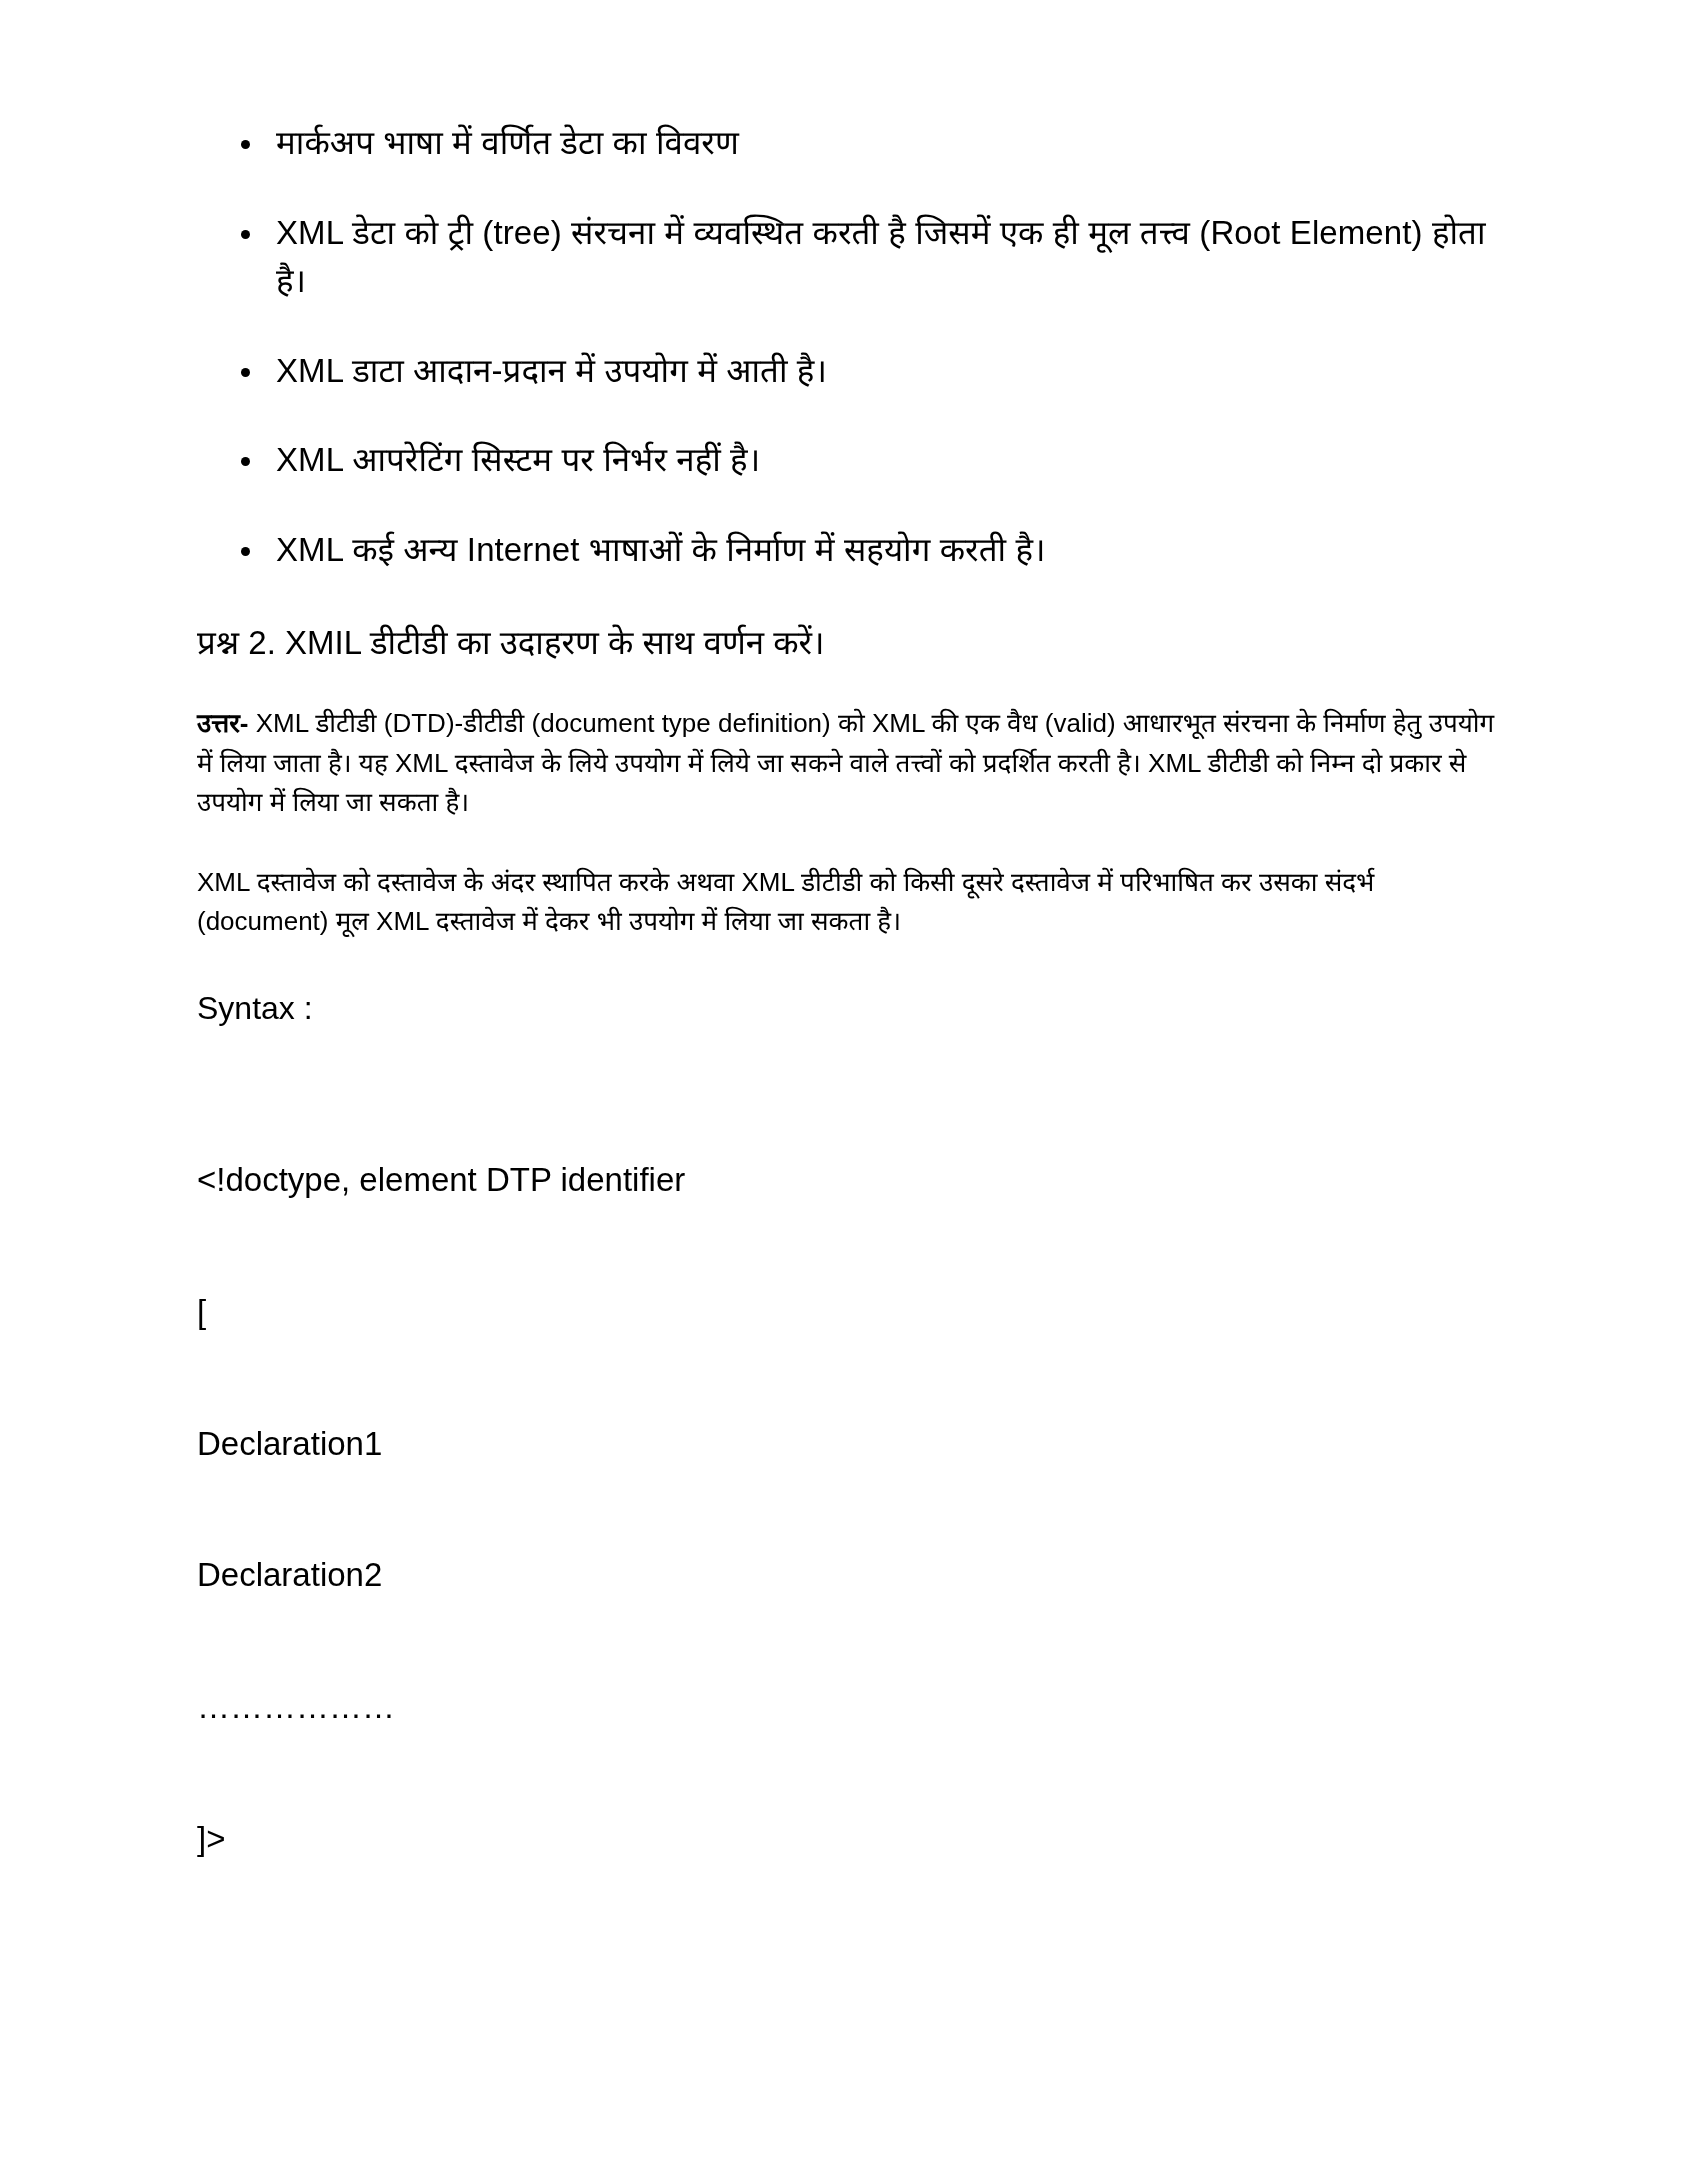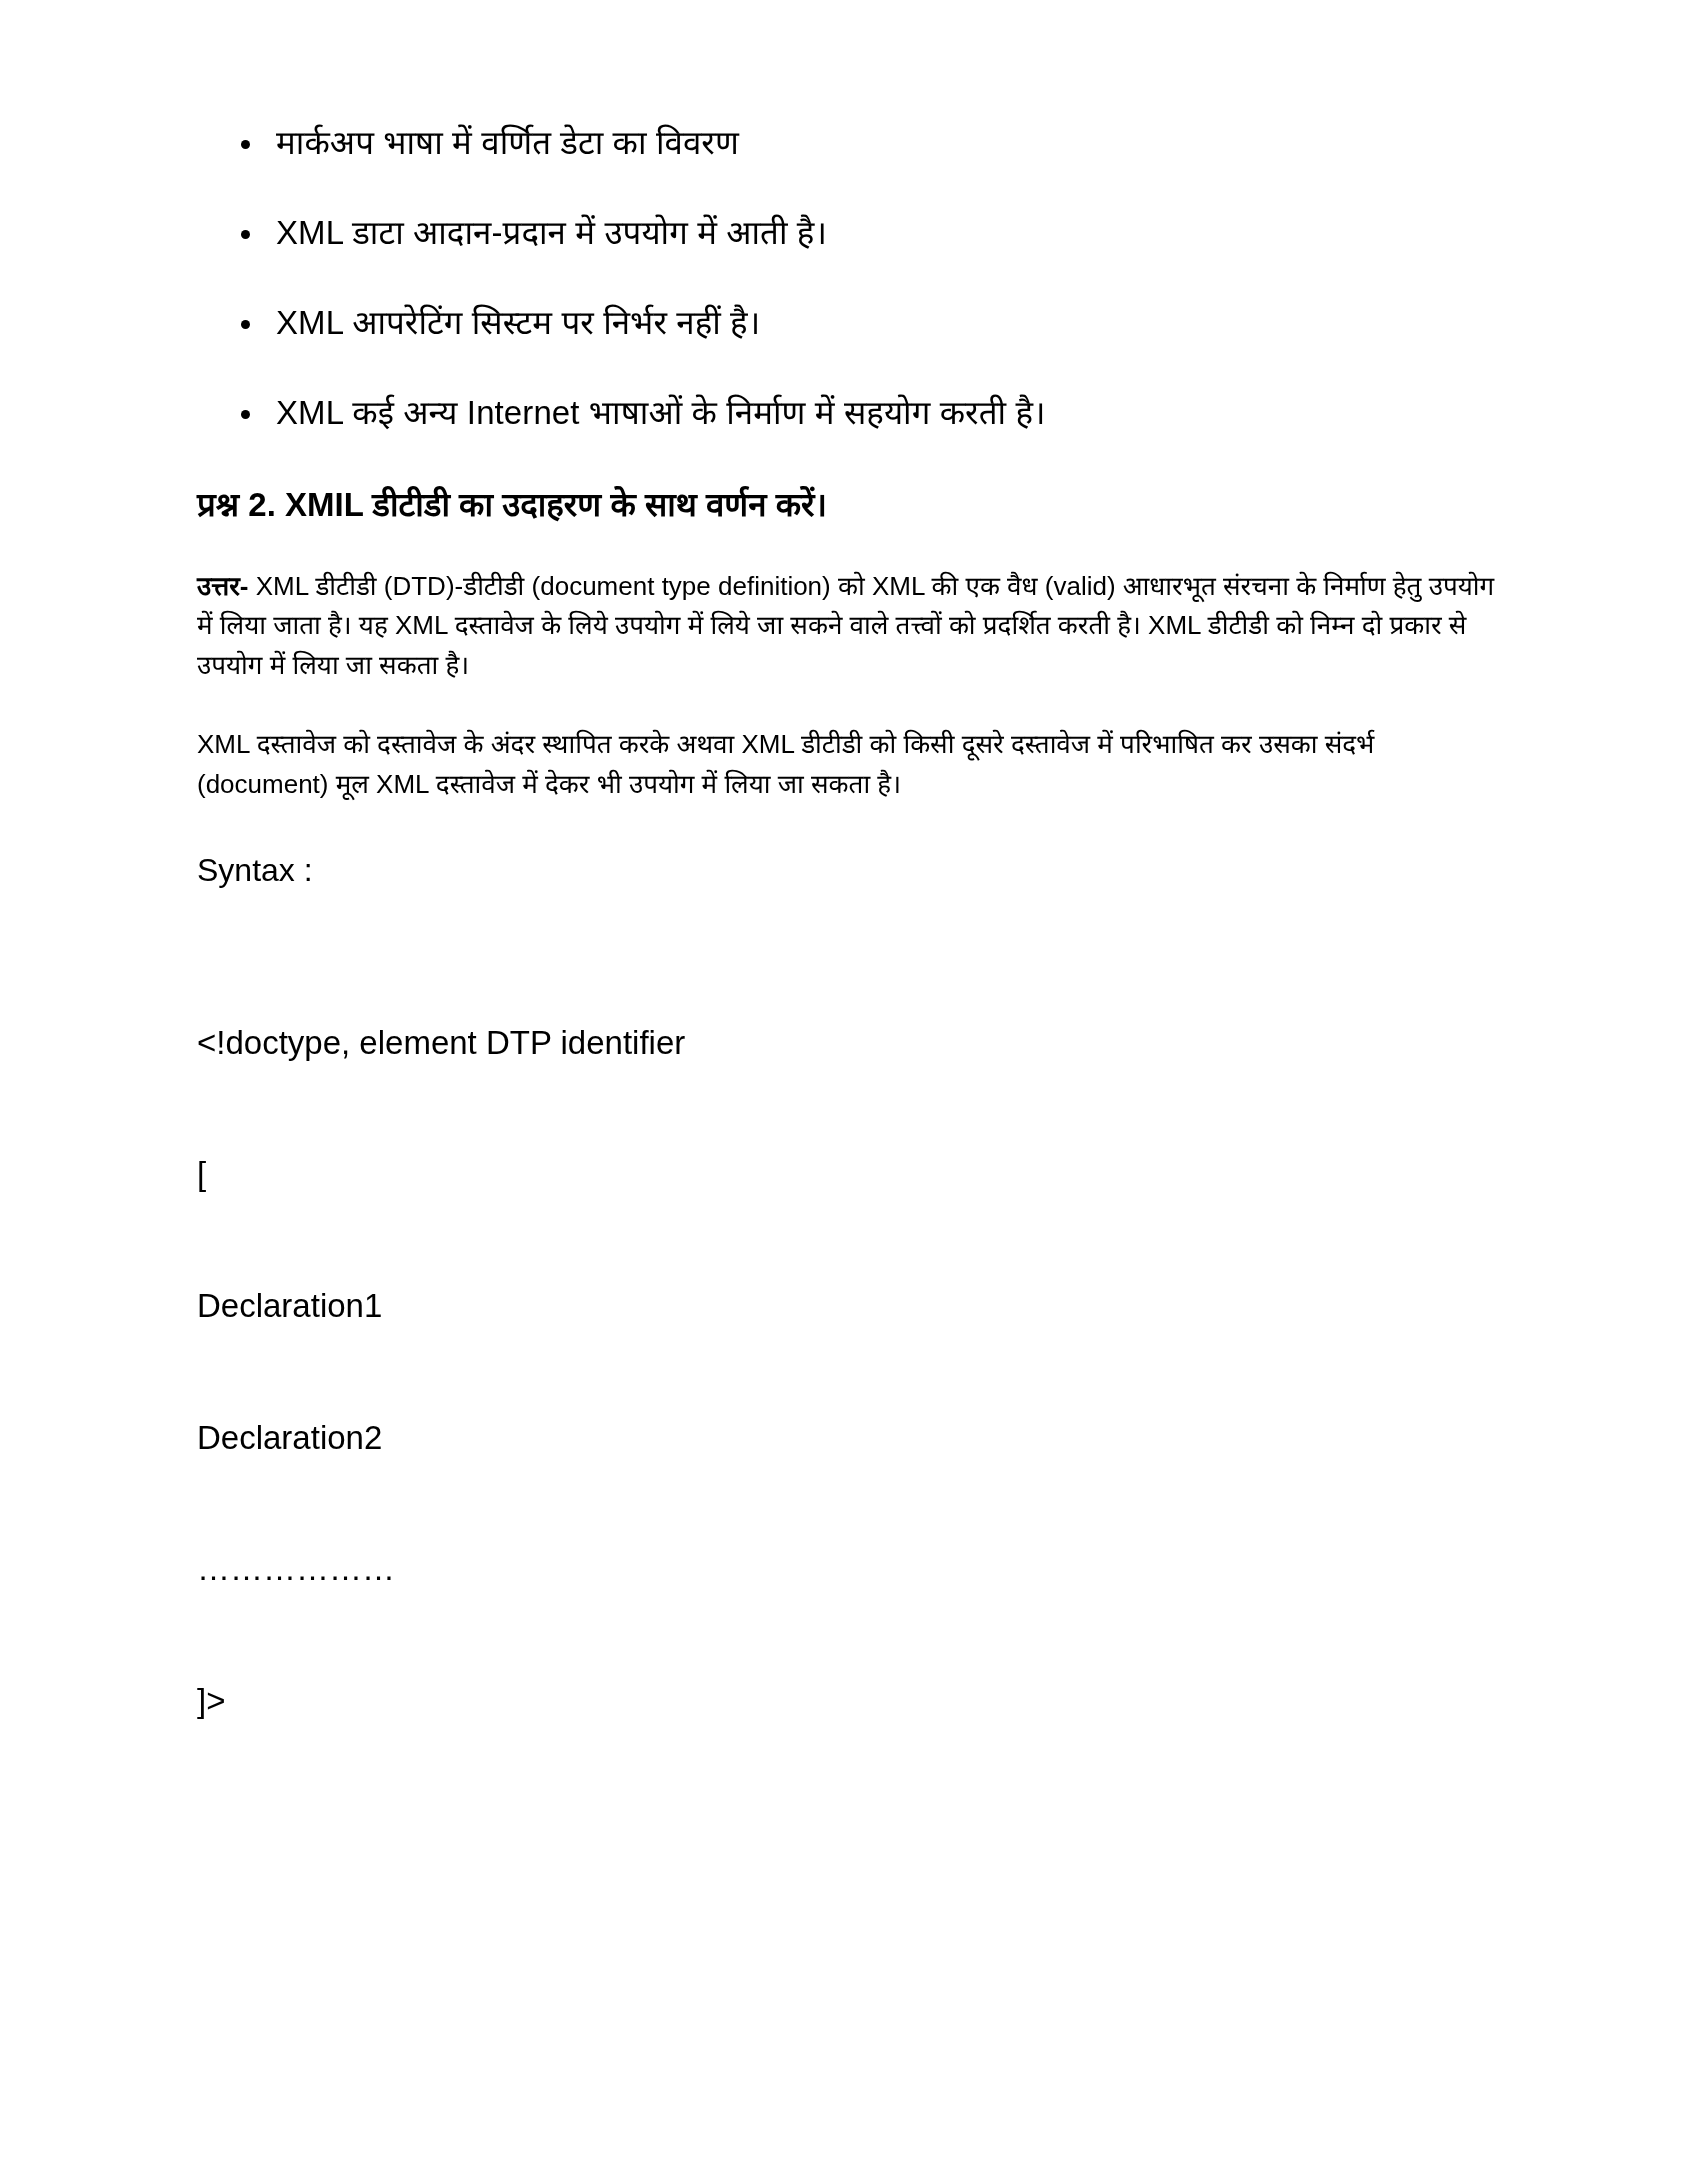--- a/index.html
+++ b/index.html
@@ -48,21 +48,21 @@
     top: 21px;
     width: 9px;
     height: 9px;
     background: #000;
     border-radius: 50%;
   }
 
   
   .q-heading {
     font-size: 33px;
-    font-weight: bold;
+    font-weight: normal;
     margin: 46px 0 0 0;
     line-height: 1.4;
   }
   .para {
     font-size: 26px;
     line-height: 1.52;
     margin: 38px 0 0 0;
     text-align: left;
   }
   .para .lead {
@@ -88,20 +88,21 @@
   }
 </style>
 </head>
 <body>
 
 <div class="page">
   <div class="content">
 
     <ul class="bullet-list">
       <li><span>मार्कअप भाषा में वर्णित डेटा का विवरण</span></li>
+      <li><span>XML डेटा को ट्री (tree) संरचना में व्यवस्थित करती है जिसमें एक ही मूल तत्त्व (Root Element) होता है।</span></li>
       <li><span>XML डाटा आदान-प्रदान में उपयोग में आती है।</span></li>
       <li><span>XML आपरेटिंग सिस्टम पर निर्भर नहीं है।</span></li>
       <li><span>XML कई अन्य Internet भाषाओं के निर्माण में सहयोग करती है।</span></li>
     </ul>
 
     <p class="q-heading">प्रश्न 2. XMIL डीटीडी का उदाहरण के साथ वर्णन करें।</p>
 
     <p class="para"><span class="lead">उत्तर-</span><span> XML डीटीडी (DTD)-डीटीडी (document type definition) को XML की एक वैध (valid) आधारभूत संरचना के निर्माण हेतु उपयोग में लिया जाता है। यह XML दस्तावेज के लिये उपयोग में लिये जा सकने वाले तत्त्वों को प्रदर्शित करती है। XML डीटीडी को निम्न दो प्रकार से उपयोग में लिया जा सकता है।</span></p>
 
     <p class="para tight">XML दस्तावेज को दस्तावेज के अंदर स्थापित करके अथवा XML डीटीडी को किसी दूसरे दस्तावेज में परिभाषित कर उसका संदर्भ (document) मूल XML दस्तावेज में देकर भी उपयोग में लिया जा सकता है।</p>

